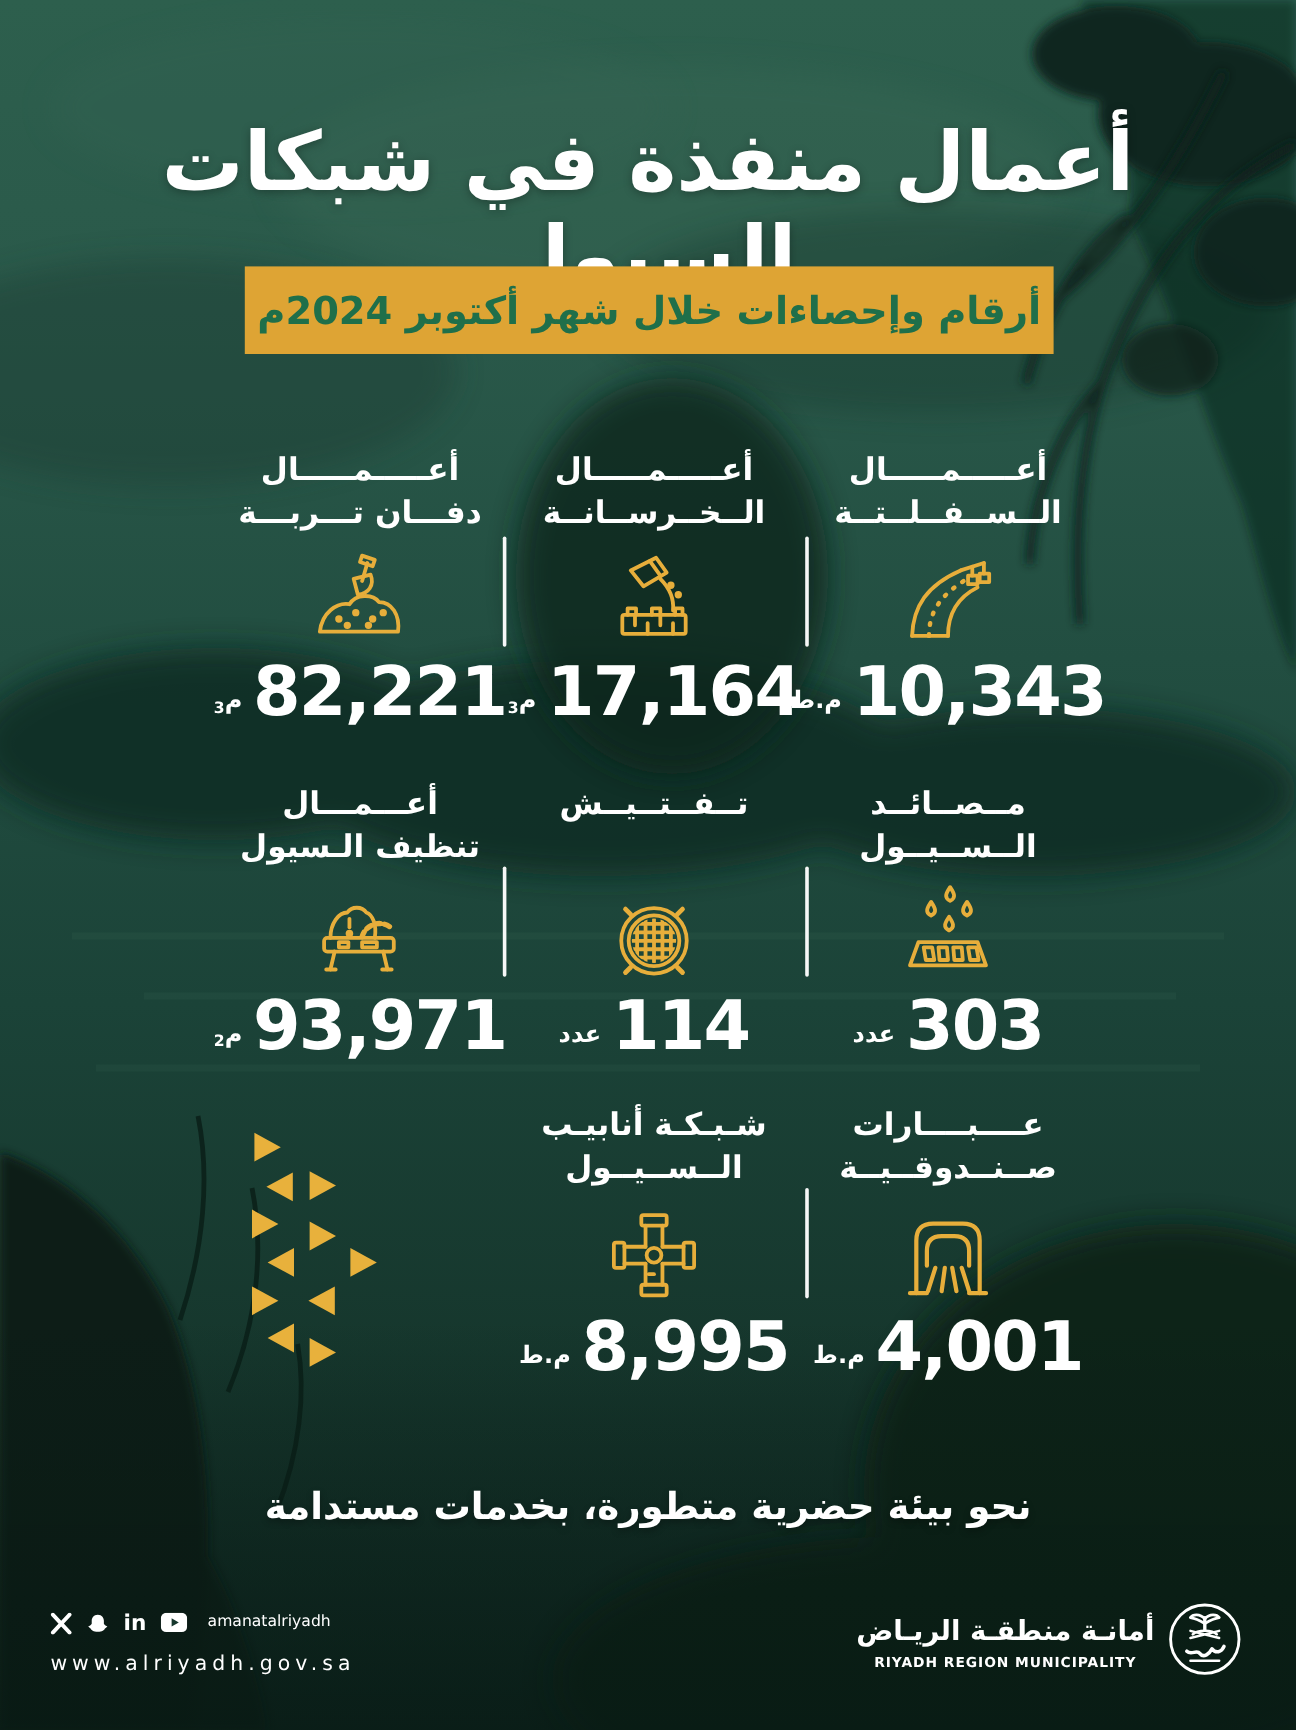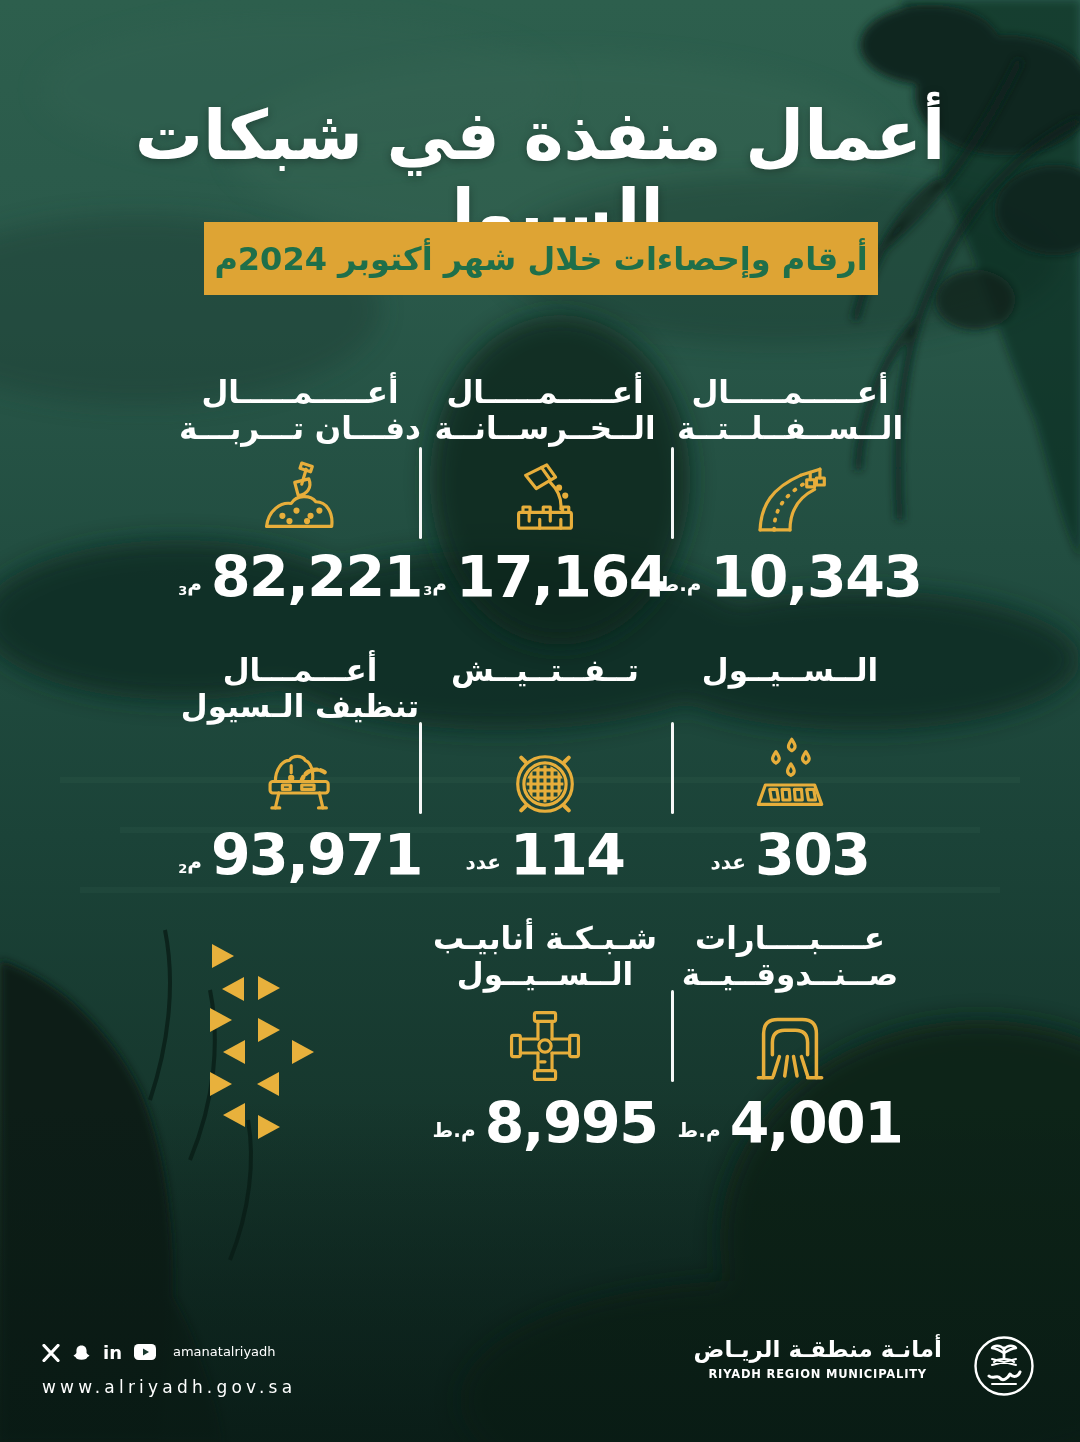--- a/index.html
+++ b/index.html
@@ -15,21 +15,21 @@
     font-size:68px;font-weight:800;letter-spacing:0;
     text-shadow:0 2px 8px rgba(0,0,0,.3);
   }
   .banner{
     position:absolute;left:204px;top:222px;width:674px;height:73px;
     background:#dea434;display:flex;align-items:center;justify-content:center;
     direction:rtl;font-size:32px;font-weight:800;color:#1f6f4a;
   }
 
   .stat{position:absolute;width:260px;text-align:center;}
-  .stat-label{direction:rtl;font-size:31px;font-weight:700;line-height:36px;height:72px;}
+  .stat-label{direction:rtl;font-size:26px;font-weight:700;line-height:36px;height:72px;}
   .stat-label span{display:block;}
   .stat-icon{margin-top:8px;height:92px;display:flex;align-items:center;justify-content:center;}
   .stat-value{
     margin-top:2px;direction:rtl;display:flex;justify-content:center;align-items:flex-end;
     gap:9px;font-weight:800;
   }
   .num{font-size:57px;line-height:58px;letter-spacing:-1.5px;}
   .unit{font-size:20px;line-height:28px;padding-bottom:5px;font-weight:700;white-space:nowrap;}
   .u-digit{font-size:13px;position:relative;bottom:-4px;}
 
@@ -42,21 +42,21 @@
     font-size:31px;font-weight:800;text-shadow:0 2px 6px rgba(0,0,0,.3);
   }
 
   .footer-left{position:absolute;left:42px;top:1344px;}
   .social-row{display:flex;align-items:flex-start;gap:12px;height:24px;}
   .social-icon{display:flex;align-items:center;justify-content:center;}
   .li-badge{font-size:18px;font-weight:800;line-height:18px;}
   .handle{font-size:13px;font-weight:400;margin-left:5px;}
   .url{margin-top:9px;font-size:17px;letter-spacing:4.2px;font-weight:400;}
 
-  .footer-right{position:absolute;right:44px;top:1334px;display:flex;gap:30px;}
+  .footer-right{position:absolute;right:44px;top:1334px;display:flex;align-items:center;gap:10px;}
   .org-text{display:flex;flex-direction:column;align-items:center;}
   .org-ar{direction:rtl;font-size:23px;font-weight:800;line-height:30px;}
   .org-en{font-size:11.5px;font-weight:700;letter-spacing:.8px;margin-top:3px;white-space:nowrap;}
 </style>
 </head>
 <body>
 
 <div class="poster">
 
   <svg class="bg-svg" viewBox="0 0 1080 1442" aria-hidden="true">
@@ -203,20 +203,21 @@
       </svg>
     </div>
     <div class="stat-value">
       <span class="num">82,221</span>
       <span class="unit"><span>م</span><span class="u-digit">3</span></span>
     </div>
   </div>
 
   <div class="stat" style="left:660px;top:652px">
     <div class="stat-label">
+      <span>مــصــائــد</span>
       <span>الــســيــول</span>
     </div>
     <div class="stat-icon">
       <svg width="88" height="88" viewBox="0 0 100 100" fill="none" stroke="#e7ae3b" stroke-width="3.6" stroke-linecap="round" stroke-linejoin="round">
         <path d="M52 6 C56 12 58 16 52 19 C46 16 48 12 52 6 Z"></path>
         <path d="M34 20 C38 26 40 30 34 33 C28 30 30 26 34 20 Z"></path>
         <path d="M68 20 C72 26 74 30 68 33 C62 30 64 26 68 20 Z"></path>
         <path d="M51 34 C55 40 57 44 51 47 C45 44 47 40 51 34 Z"></path>
         <path d="M22 58 L78 58 L86 80 L14 80 Z"></path>
         <path d="M27 63 L35 63 L37 75 L29 75 Z"></path>
@@ -329,20 +330,21 @@
     <polygon points="15,78 15,102 37,90"></polygon>
     <polygon points="63,88 63,112 85,100"></polygon>
     <polygon points="50,110 50,134 28,122"></polygon>
     <polygon points="97,110 97,134 119,122"></polygon>
     <polygon points="15,142 15,166 37,154"></polygon>
     <polygon points="84,142 84,166 62,154"></polygon>
     <polygon points="50,173 50,197 28,185"></polygon>
     <polygon points="63,185 63,209 85,197"></polygon>
   </svg>
 
+  <div class="tagline">نحو بيئة حضرية متطورة، بخدمات مستدامة</div>
 
   <div class="footer-left">
     <div class="social-row">
       <span class="social-icon">
         <svg width="18" height="18" viewBox="0 0 18 18">
             <path d="M2 1.5 L16 16.5 M16 1.5 L2 16.5" stroke="#fff" stroke-width="3.2" stroke-linecap="round"></path>
           </svg>
       </span>
       <span class="social-icon">
         <svg width="19" height="18" viewBox="0 0 18 16" fill="#fff">

